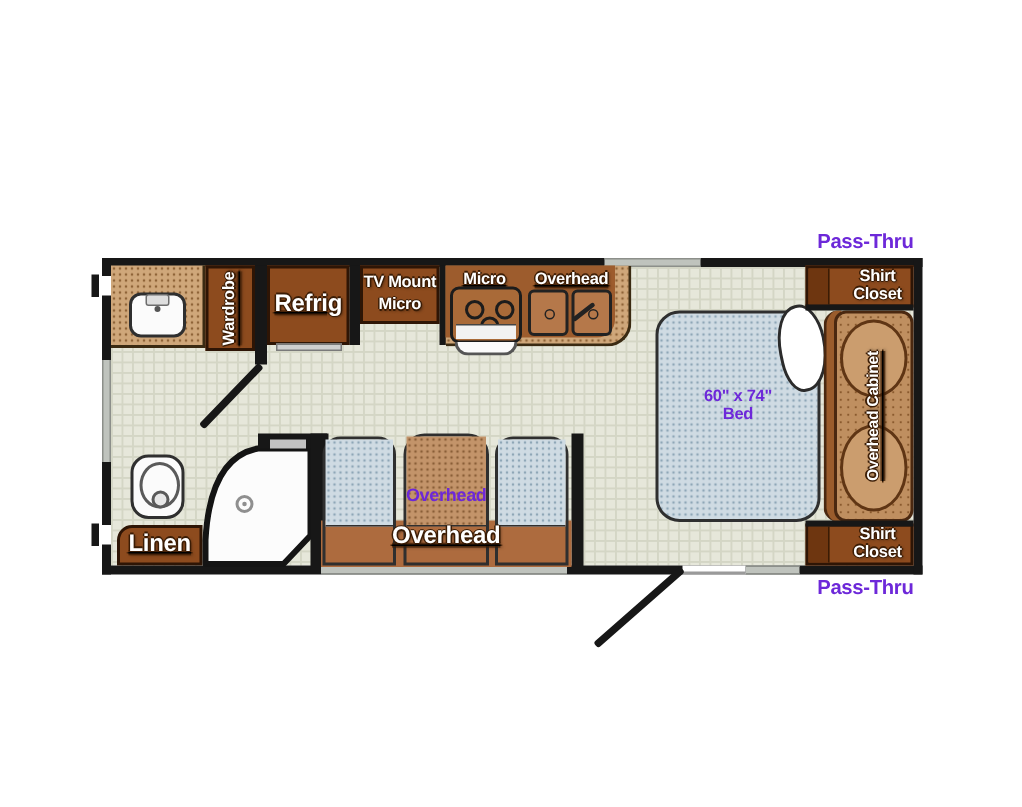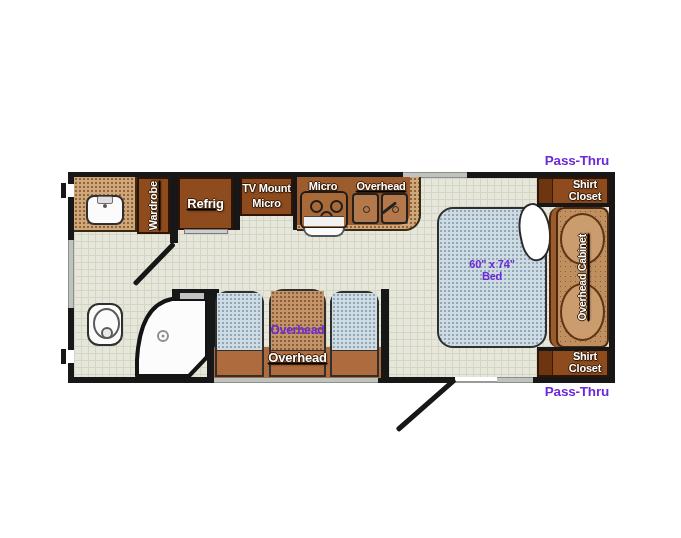--- a/index.html
+++ b/index.html
@@ -108,21 +108,21 @@
   .bench{border:2px solid #2f2f2f;border-radius:12px 12px 0 0;background:transparent;}
   .bench-l{left:215px;top:291px;width:49px;height:86px;}
   .bench-r{left:330px;top:291px;width:49px;height:86px;}
   .cushion{position:absolute;left:0;top:0;right:0;height:57px;border-bottom:1.5px solid #2f2f2f;}
   .din-table{left:269px;top:289px;width:57px;height:88px;border:2px solid #2f2f2f;border-radius:14px 14px 0 0;background:transparent;}
   .table-top{position:absolute;left:0;top:0;right:0;height:59px;border-bottom:1.5px solid #2f2f2f;}
   .dinette-label{left:269px;top:323px;width:57px;font-size:12px;text-align:center;}
   .din-ovh-label{left:269px;top:351px;width:57px;height:14px;}
   .entry-door{left:455px;top:377px;width:77px;height:5px;background:#171717;transform-origin:0 50%;transform:rotate(138.7deg);border-radius:2px;}
 
-  .fs10{font-size:10.5px;} .fs11{font-size:11px;} .fs12{font-size:13px;}
+  .fs10{font-size:10.5px;} .fs11{font-size:11px;} .fs12{font-size:16px;}
 </style>
 </head>
 <body>
 
 <div class="canvas">
 
   <div class="abs floor floor-main"></div>
 
   <div class="abs wall wall-top"></div>
   <div class="abs wall wall-bottom"></div>
@@ -211,20 +211,23 @@
   </div>
   <div class="abs wall closet-bottom-edge"></div>
 
   <div class="abs blabel passthru passthru-top">Pass-Thru</div>
   <div class="abs blabel passthru passthru-bottom">Pass-Thru</div>
 
   <div class="abs toilet">
     <span class="toilet-bowl"></span>
     <span class="toilet-dot"></span>
   </div>
+  <div class="abs cab linen center">
+    <span class="wlabel fs12">Linen</span>
+  </div>
   <div class="abs shower-wrap">
     <svg width="88" height="95" viewBox="0 0 88 95">
       <path d="M74 11 L39 11 Q7 17 4 72 L4 88 L56 88 L74 69 Z" fill="#fcfcfc" stroke="#141414" stroke-width="4" stroke-linejoin="round"></path>
       <circle cx="30" cy="48" r="5" fill="none" stroke="#8f8f8f" stroke-width="2"></circle>
       <circle cx="30" cy="48" r="1.5" fill="#8f8f8f"></circle>
     </svg>
   </div>
   <div class="abs wall shower-stub"></div>
   <div class="abs shower-stub-inset"></div>
   <div class="abs wall din-wall-l"></div>

